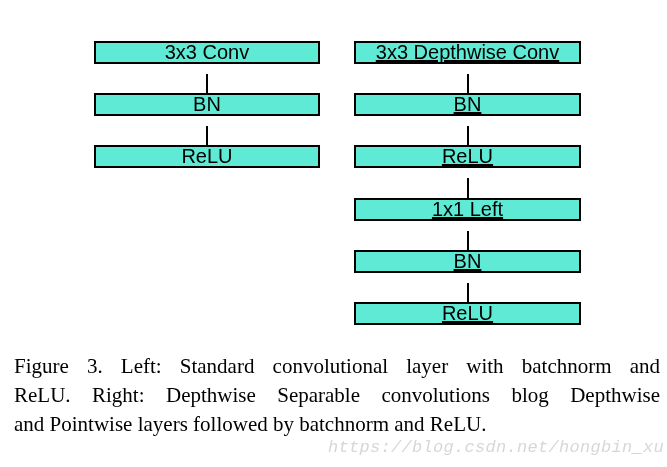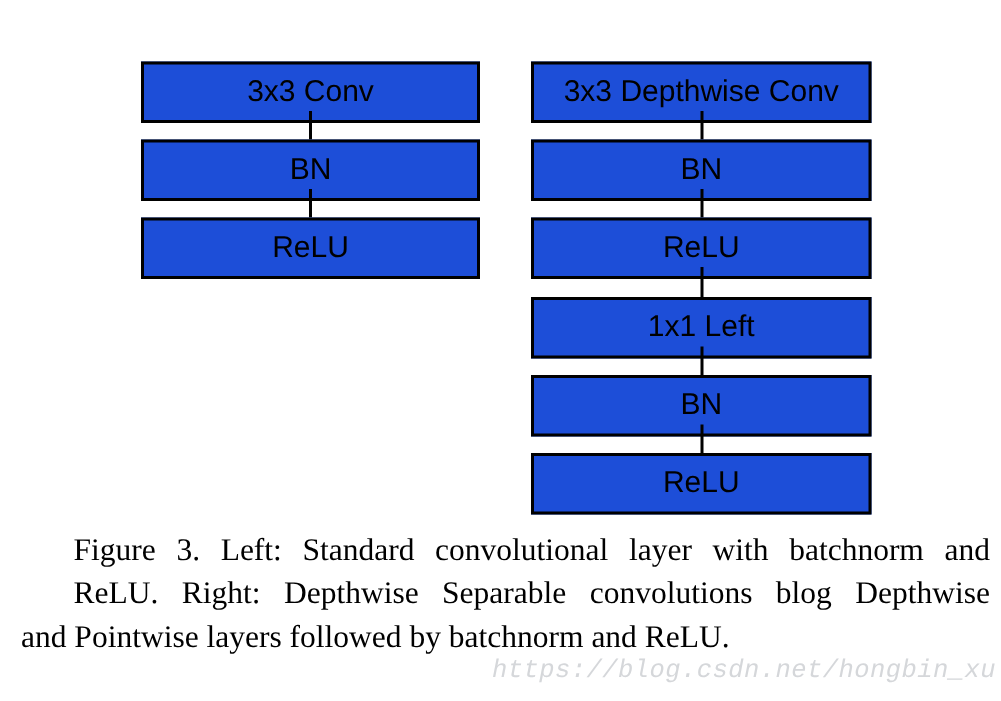--- a/index.html
+++ b/index.html
@@ -8,33 +8,33 @@
     width: 667px;
     height: 467px;
     background: #ffffff;
     overflow: hidden;
     font-family: "Liberation Sans", sans-serif;
   }
   .diagram { position: absolute; left: 0; top: 0; width: 667px; height: 350px; }
   .box {
     position: absolute;
     box-sizing: border-box;
-    height: 41px;
+    height: 23px;
     border: 2px solid #000000;
-    background: #1d4ed8;
+    background: #5eead4;
     display: flex;
     align-items: center;
     justify-content: center;
     font-family: "Liberation Sans", sans-serif;
     font-size: 20px;
     color: #000000;
     white-space: nowrap;
   }
   .col-left  { left: 94px;  width: 226px; }
-  .col-right { left: 354px; width: 227px; }
+  .col-right { left: 354px; width: 227px; text-decoration: underline; }
   .r0 { top: 41px; }
   .r1 { top: 93px; }
   .r2 { top: 145px; }
   .r3 { top: 198px; }
   .r4 { top: 250px; }
   .r5 { top: 302px; }
   .conn {
     position: absolute;
     width: 2px;
     background: #000000;
@@ -42,21 +42,21 @@
   .caption {
     position: absolute;
     left: 14px;
     top: 352px;
     width: 646px;
     font-family: "Liberation Serif", serif;
     font-size: 21px;
     line-height: 29px;
     color: #000000;
   }
-  .cap-line { text-align: justify; text-align-last: justify; margin-left: 35px; }
+  .cap-line { text-align: justify; text-align-last: justify; }
   .cap-line-last { text-align: justify; text-align-last: left; }
   .watermark {
     position: absolute;
     right: 3px;
     top: 438px;
     font-family: "Liberation Mono", monospace;
     font-size: 17px;
     letter-spacing: 0.3px;
     color: #d5d7da;
     white-space: nowrap;

